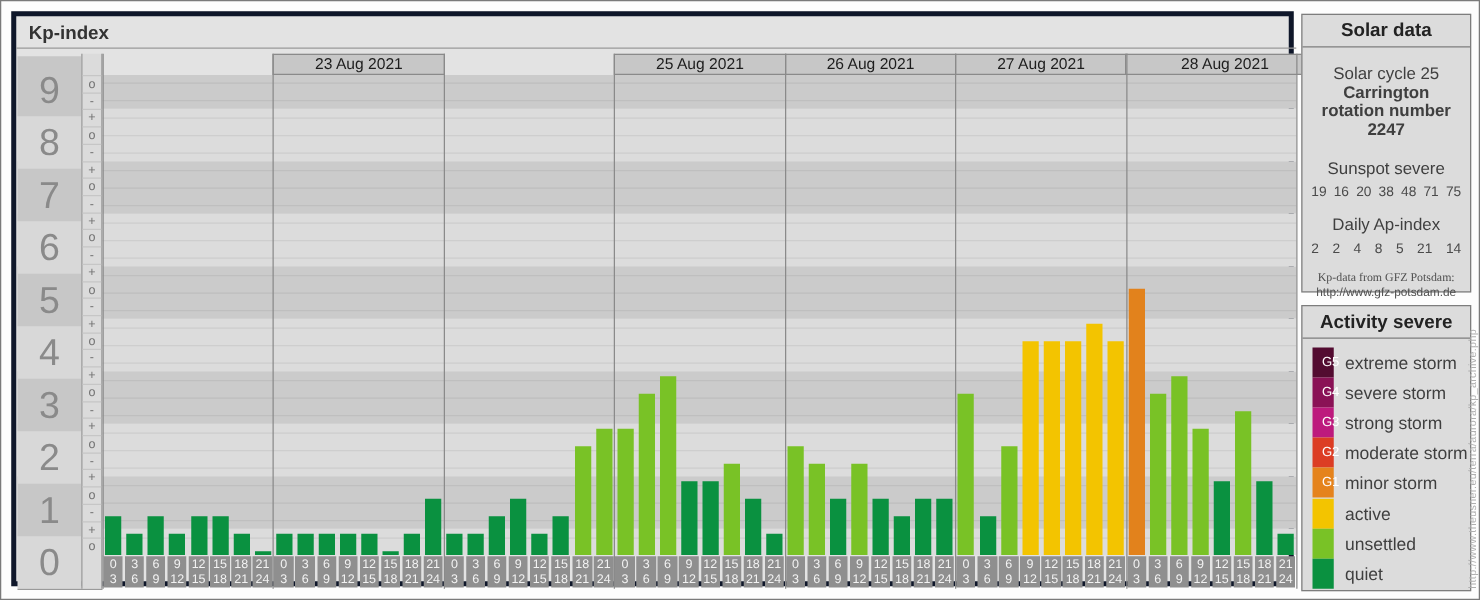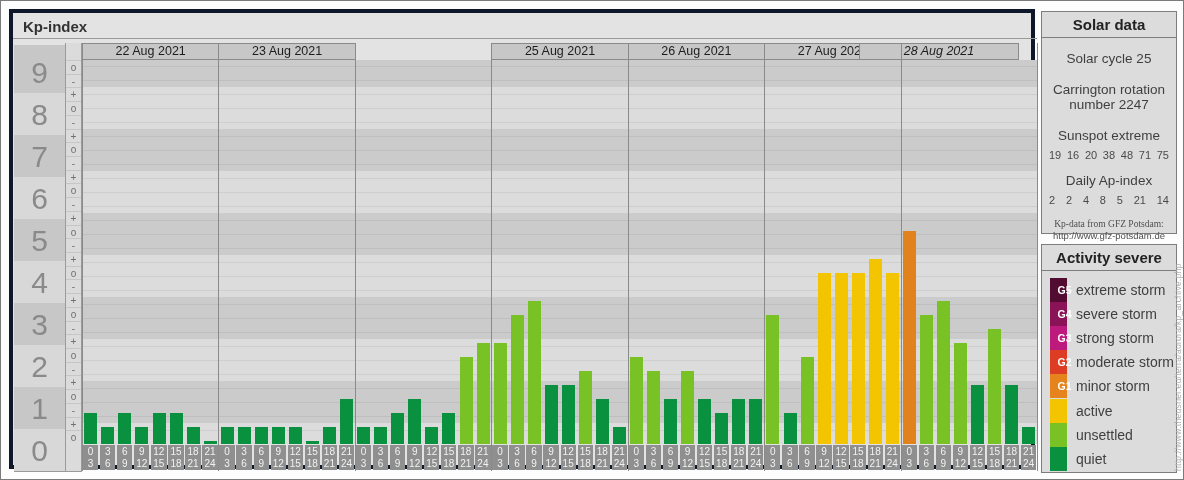--- a/index.html
+++ b/index.html
@@ -28,21 +28,21 @@
   .kp-bar { position:absolute; }
   .slot-label { position:absolute; background:#8f8f8f; color:#f2f2f2; font-size:10px; text-align:center; line-height:11.5px; padding-top:1.5px; }
   
   .side-box { position:absolute; left:1040px; width:136px; background:#dcdcdc; border:1px solid #7d7d7d; }
   .side-header { height:26px; border-bottom:1px solid #7d7d7d; display:flex; align-items:center; justify-content:center; font-size:15px; font-weight:bold; color:#222; }
   .side-text { text-align:center; color:#3f3f3f; font-size:13.5px; line-height:15px; }
   .num-row { display:flex; justify-content:space-between; padding:0 7px; font-size:11px; color:#4a4a4a; }
   .side-note { text-align:center; font-size:9.5px; color:#4f4f4f; line-height:11px; }
   .legend-row { position:absolute; left:8px; display:flex; align-items:center; gap:9px; height:17px; }
   .legend-swatch { width:17px; height:24px; display:flex; align-items:center; justify-content:center;
-                   color:#fff; font-size:10.5px; font-weight:bold; flex:0 0 17px;padding-left:12px; }
+                   color:#fff; font-size:10.5px; font-weight:normal; flex:0 0 17px;padding-left:12px; }
   .legend-label { font-size:14px; color:#3f3f3f; white-space:nowrap; }
   #watermark {
     position:absolute; left:1172px; top:118px; height:352px; width:11px;
     writing-mode:vertical-rl; transform:rotate(180deg);
     font-size:8.5px; color:#b0b0b0; letter-spacing:0.3px; white-space:nowrap;
   }
 </style>
 </head>
 <body>
 
@@ -135,21 +135,20 @@
         <div class="subline" style="left: 69px; width: 955.01px; top: 179px;"></div>
         <div class="subline" style="left: 69px; width: 955.01px; top: 165px;"></div>
         <div class="subline" style="left: 69px; width: 955.01px; top: 151px;"></div>
         <div class="subline" style="left: 69px; width: 955.01px; top: 137px;"></div>
         <div class="subline" style="left: 69px; width: 955.01px; top: 123px;"></div>
         <div class="subline" style="left: 69px; width: 955.01px; top: 109px;"></div>
         <div class="subline" style="left: 69px; width: 955.01px; top: 95px;"></div>
         <div class="subline" style="left: 69px; width: 955.01px; top: 81px;"></div>
         <div class="subline" style="left: 69px; width: 955.01px; top: 67px;"></div>
         <div class="subline" style="left: 69px; width: 955.01px; top: 53px;"></div>
-        <div class="day-header" style="left: 69px; top: 30px; width: 137.43px; height: 17px;">22 Aug 2021</div>
         <div class="kp-bar" title="22 Aug 2021 0-3h : Kp 1-" style="left: 71.3px; width: 13px; top: 400px; height: 31px; background: rgb(10, 145, 64);"></div>
         <div class="slot-label" style="left: 70px; width: 15.3px; top: 431.5px; height: 25px;">
           <div>0</div>
           <div>3</div>
         </div>
         <div class="kp-bar" title="22 Aug 2021 3-6h : Kp 0+" style="left: 88.36px; width: 13px; top: 414px; height: 17px; background: rgb(10, 145, 64);"></div>
         <div class="slot-label" style="left: 87.06px; width: 15.3px; top: 431.5px; height: 25px;">
           <div>3</div>
           <div>6</div>
         </div>
@@ -380,21 +379,21 @@
         <div class="kp-bar" title="27 Aug 2021 18-21h : Kp 4+" style="left: 855.81px; width: 13px; top: 246px; height: 185px; background: rgb(243, 196, 0);"></div>
         <div class="slot-label" style="left: 854.51px; width: 15.3px; top: 431.5px; height: 25px;">
           <div>18</div>
           <div>21</div>
         </div>
         <div class="kp-bar" title="27 Aug 2021 21-24h : Kp 4o" style="left: 872.87px; width: 13px; top: 260px; height: 171px; background: rgb(243, 196, 0);"></div>
         <div class="slot-label" style="left: 871.57px; width: 15.3px; top: 431.5px; height: 25px;">
           <div>21</div>
           <div>24</div>
         </div>
-        <div class="day-header" style="left: 846px; top: 30px; width: 160px; height: 17px; font-style: italic;">28 Aug 2021</div>
+        <div class="day-header" style="left: 887px; top: 30px; width: 160px; height: 17px;">28 Aug 2021</div>
         <div class="kp-bar" title="28 Aug 2021 0-3h : Kp 5o" style="left: 889.88px; width: 13px; top: 218px; height: 213px; background: rgb(226, 130, 28);"></div>
         <div class="slot-label" style="left: 888.58px; width: 15.3px; top: 431.5px; height: 25px;">
           <div>0</div>
           <div>3</div>
         </div>
         <div class="kp-bar" title="28 Aug 2021 3-6h : Kp 3o" style="left: 906.94px; width: 13px; top: 302px; height: 129px; background: rgb(121, 194, 38);"></div>
         <div class="slot-label" style="left: 905.64px; width: 15.3px; top: 431.5px; height: 25px;">
           <div>3</div>
           <div>6</div>
         </div>
@@ -436,22 +435,22 @@
         <div class="day-divider" style="left: 751.15px; top: 30px; height: 427.5px;"></div>
         <div class="day-divider" style="left: 887.58px; top: 30px; height: 427.5px;"></div>
         <div class="day-divider" style="left: 1024.01px; top: 30px; height: 427.5px;"></div>
         <div style="position: absolute; left: 1px; width: 68px; top: 457.5px; height: 1px; background: rgb(154, 154, 154);"></div>
       </div>
   </div>
 
   <div class="side-box" id="solar-box" style="top:10px;height:223px;">
     <div class="side-header">Solar data</div>
     <div class="side-text" style="margin-top:13px;">Solar cycle 25</div>
-    <div class="side-text" style="margin-top:16px;padding:0 10px;">Carrington rotation number 2247</div>
-    <div class="side-text" style="margin-top:16px;">Sunspot extreme</div>
+    <div class="side-text" style="padding:0 10px;font-weight:bold;">Carrington rotation number 2247</div>
+    <div class="side-text" style="margin-top:16px;">Sunspot severe</div>
     <div class="num-row" id="sunspot-row" style="margin-top:6px;">
         <span>19</span>
         <span>16</span>
         <span>20</span>
         <span>38</span>
         <span>48</span>
         <span>71</span>
         <span>75</span>
       </div>
     <div class="side-text" style="margin-top:12px;">Daily Ap-index</div>

